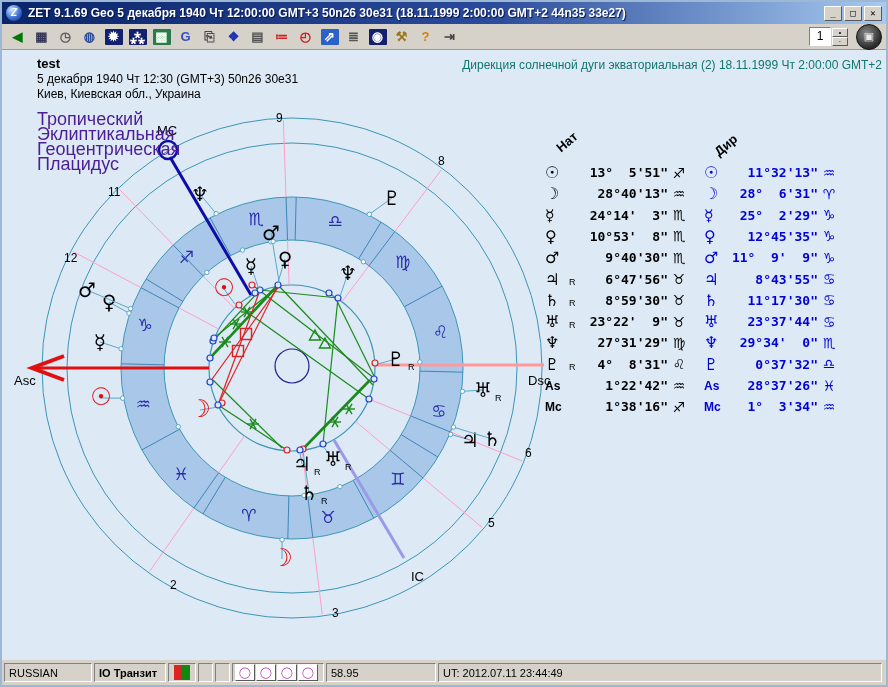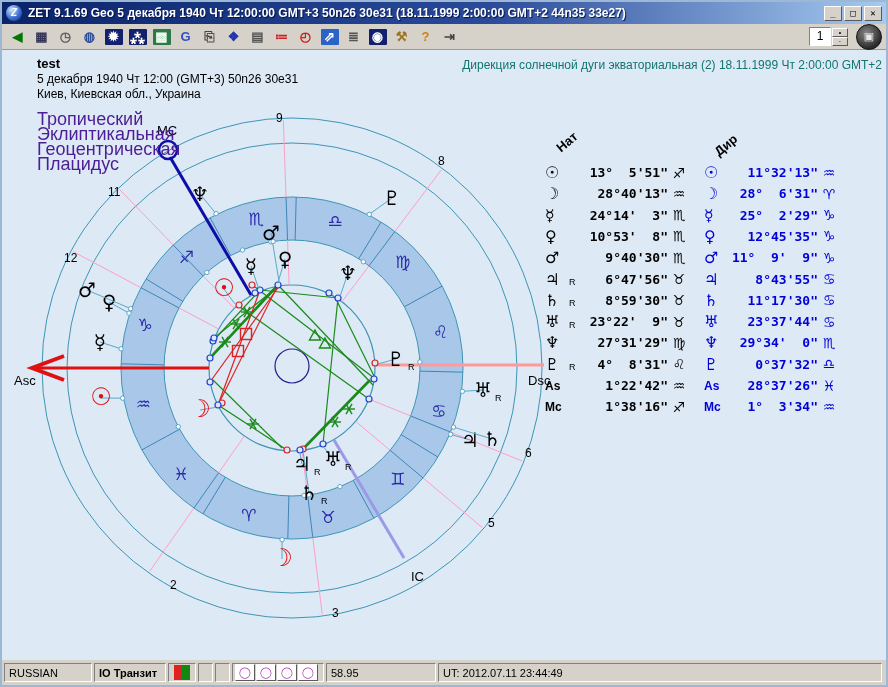--- a/index.html
+++ b/index.html
@@ -361,21 +361,21 @@
         <line x1="198" y1="192" x2="214.06099331981983" y2="211.6715604160155" stroke="#5aa8c8" stroke-width="1"></line>
         <circle cx="214.06099331981983" cy="211.6715604160155" r="2.2" fill="#fff" stroke="#5aa8c8" stroke-width="1"></circle>
         <text x="198" y="199" text-anchor="middle" fill="#000000" font-size="20" font-weight="bold" font-family="DejaVu Sans, sans-serif">♆</text>
         <line x1="390" y1="196" x2="367.2828677619342" y2="212.34012120761193" stroke="#5aa8c8" stroke-width="1"></line>
         <circle cx="367.2828677619342" cy="212.34012120761193" r="2.2" fill="#fff" stroke="#5aa8c8" stroke-width="1"></circle>
         <text x="390" y="203" text-anchor="middle" fill="#000000" font-size="20" font-weight="bold" font-family="DejaVu Sans, sans-serif">♇</text>
       </svg>
 
     <div class="hdr-left">
       <div class="hdr-name">test</div>
-      <div class="hdr-line">5 декабря 1940  Чт  12:00 (GMT+3) 50n26  30e31</div>
+      <div class="hdr-line">5 декабря 1940  Чт  12:30 (GMT+3) 50n26  30e31</div>
       <div class="hdr-line">Киев, Киевская обл., Украина</div>
     </div>
     <div class="hdr-settings" id="settings-list">
         <div>Тропический</div>
         <div>Эклиптикальная</div>
         <div>Геоцентрическая</div>
         <div>Плацидус</div>
       </div>
     <div class="hdr-right">Дирекция солнечной дуги экваториальная (2) 18.11.1999  Чт  2:00:00 GMT+2</div>
 

